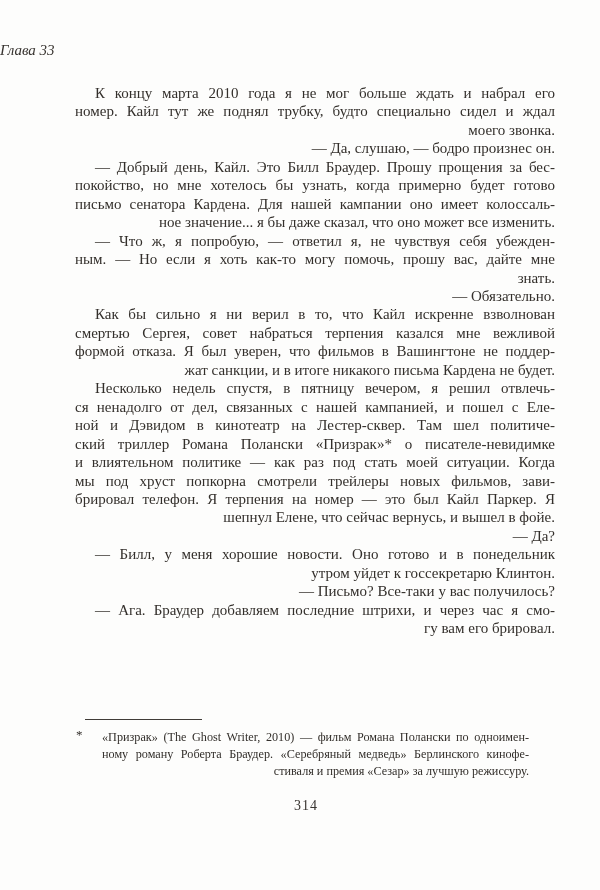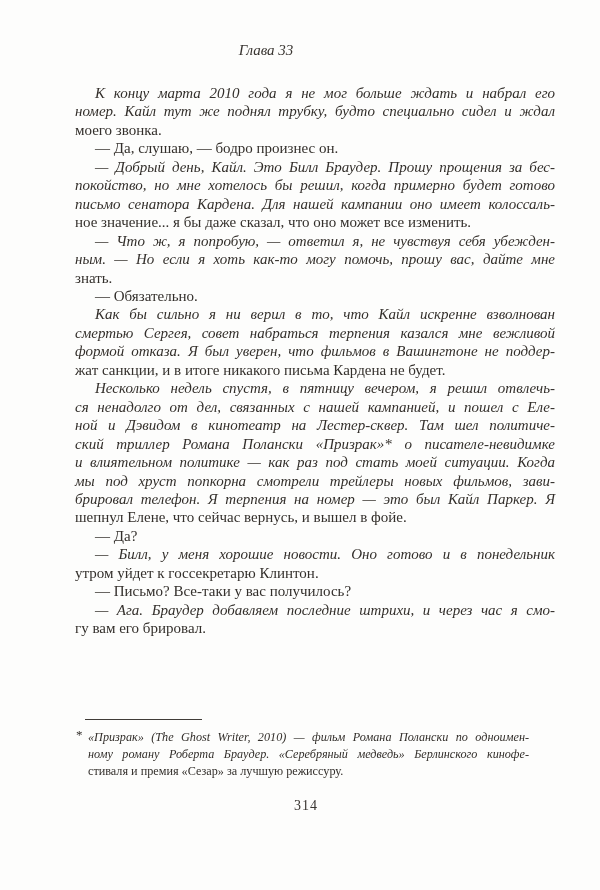--- a/index.html
+++ b/index.html
@@ -6,50 +6,48 @@
   body {
     width: 600px; height: 890px;
     background: #fdfdfc;
     color: #332f2b;
     font-family: "Liberation Serif", serif;
     position: relative;
     overflow: hidden;
   }
   .chapter-header {
     position: absolute; top: 42px; left: 0; width: 492px;
-    text-align: center;
     font-style: italic;
     font-size: 15px;
     color: #383430;
-    margin-left: 20px;
   }
   .body-text {
     position: absolute; left: 75px; top: 84px; width: 480px;
     font-size: 15px;
     line-height: 18.45px;
   }
   .par { margin: 0; }
-  .line { text-align: left; white-space: normal; }
-  .line.fill { text-align: justify; text-align-last: justify; font-style: italic; }
+  .line { text-align: right; white-space: normal; }
+  .line.fill { text-align: justify; text-align-last: justify; }
   .par .line.first { text-indent: 20px; }
   .footnote-rule {
     position: absolute; left: 85px; top: 719px;
     width: 117px; height: 1px;
     background: #403c38;
   }
   .footnote {
     position: absolute; left: 75px; top: 729px; width: 454px;
     font-size: 12.2px;
     line-height: 17.2px;
   }
   .footnote-marker {
     position: absolute; left: 1px; top: -3px;
     font-size: 13px;
   }
-  .footnote-text { margin-left: 13px; }
+  .footnote-text { margin-left: 27px; }
   .footnote-text .line.fill { text-align: justify; text-align-last: justify; }
   .page-number {
     position: absolute; top: 798px; left: 6px; width: 600px;
     text-align: center;
     font-size: 14px;
     letter-spacing: 1px;
     color: #383430;
   }
 </style>
 </head>
@@ -61,21 +59,21 @@
     <div class="par">
       <div class="line fill first">К концу марта 2010 года я не мог больше ждать и набрал его</div>
       <div class="line fill">номер. Кайл тут же поднял трубку, будто специально сидел и ждал</div>
       <div class="line">моего звонка.</div>
     </div>
     <div class="par">
       <div class="line first">— Да, слушаю, — бодро произнес он.</div>
     </div>
     <div class="par">
       <div class="line fill first">— Добрый день, Кайл. Это Билл Браудер. Прошу прощения за бес-</div>
-      <div class="line fill">покойство, но мне хотелось бы решил, когда примерно будет готово</div>
+      <div class="line fill">покойство, но мне хотелось бы узнать, когда примерно будет готово</div>
       <div class="line fill">письмо сенатора Кардена. Для нашей кампании оно имеет колоссаль-</div>
       <div class="line">ное значение... я бы даже сказал, что оно может все изменить.</div>
     </div>
     <div class="par">
       <div class="line fill first">— Что ж, я попробую, — ответил я, не чувствуя себя убежден-</div>
       <div class="line fill">ным. — Но если я хоть как-то могу помочь, прошу вас, дайте мне</div>
       <div class="line">знать.</div>
     </div>
     <div class="par">
       <div class="line first">— Обязательно.</div>

